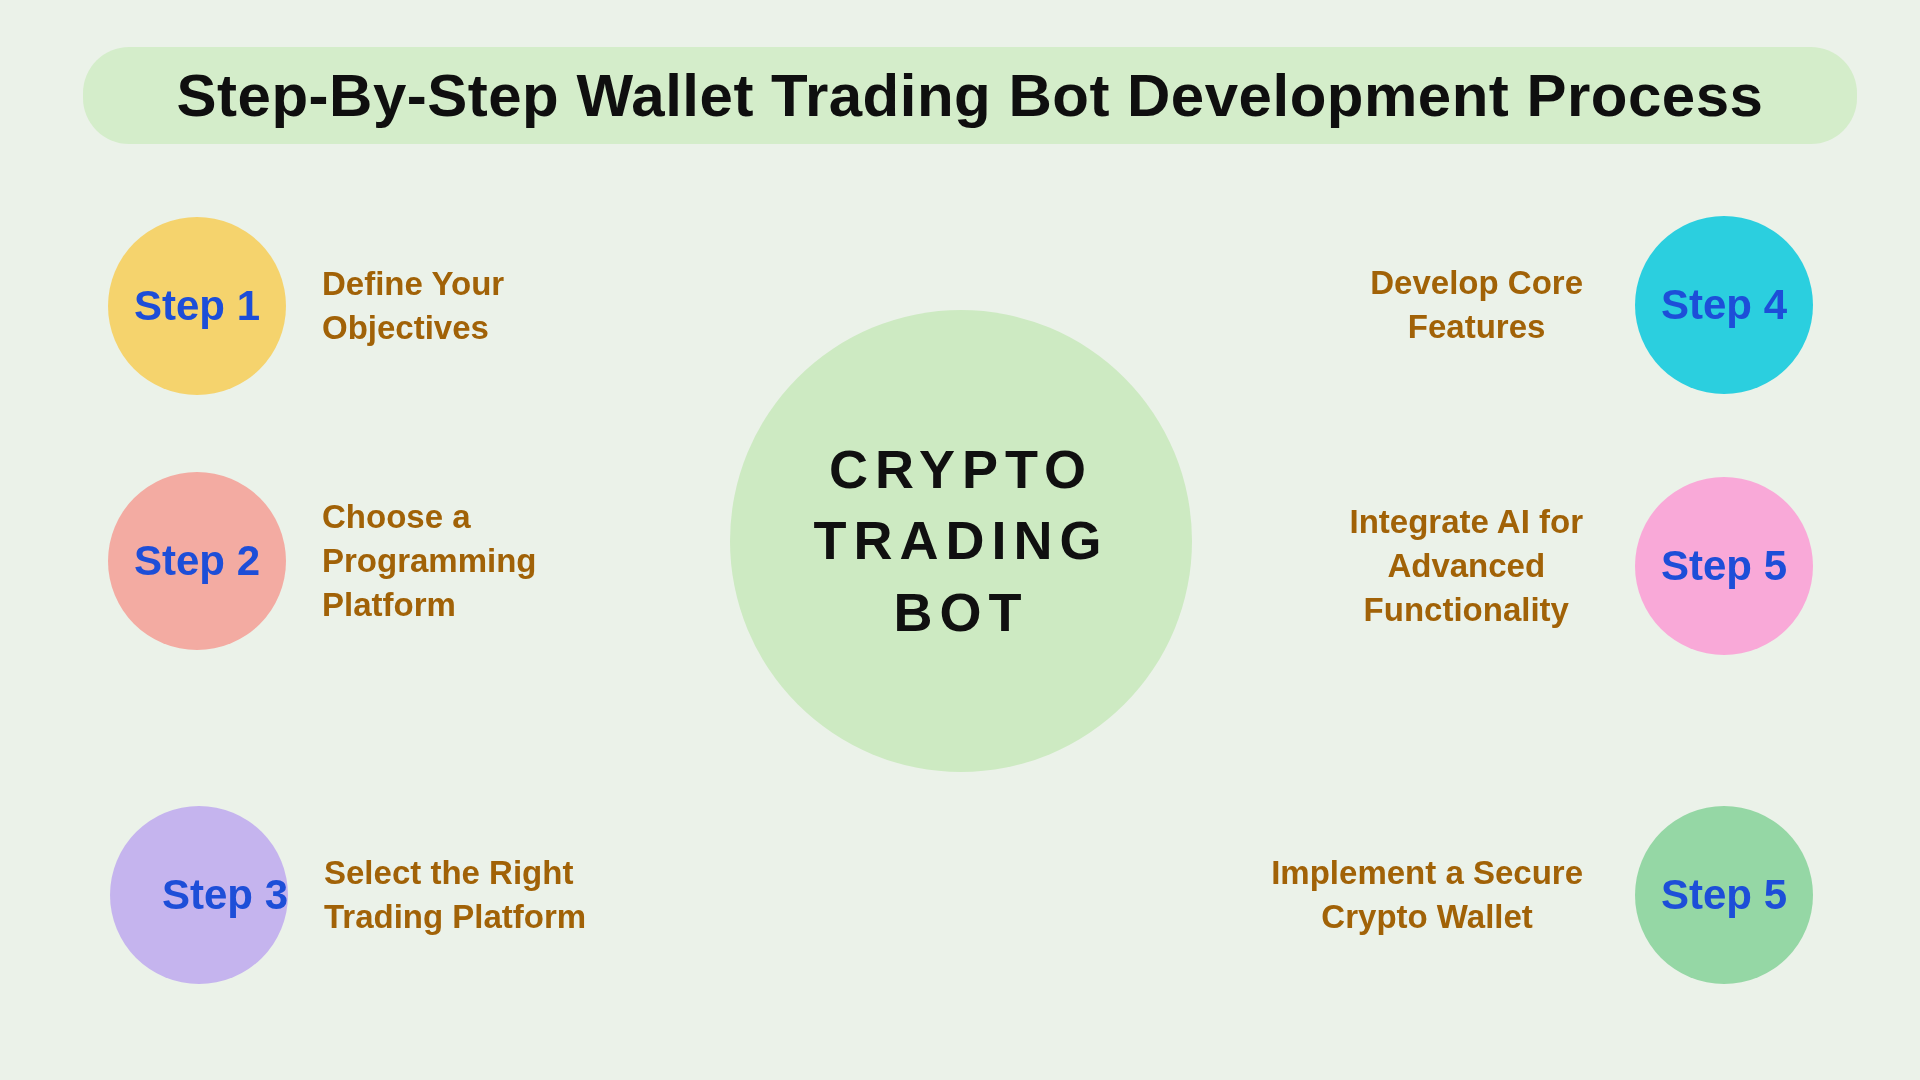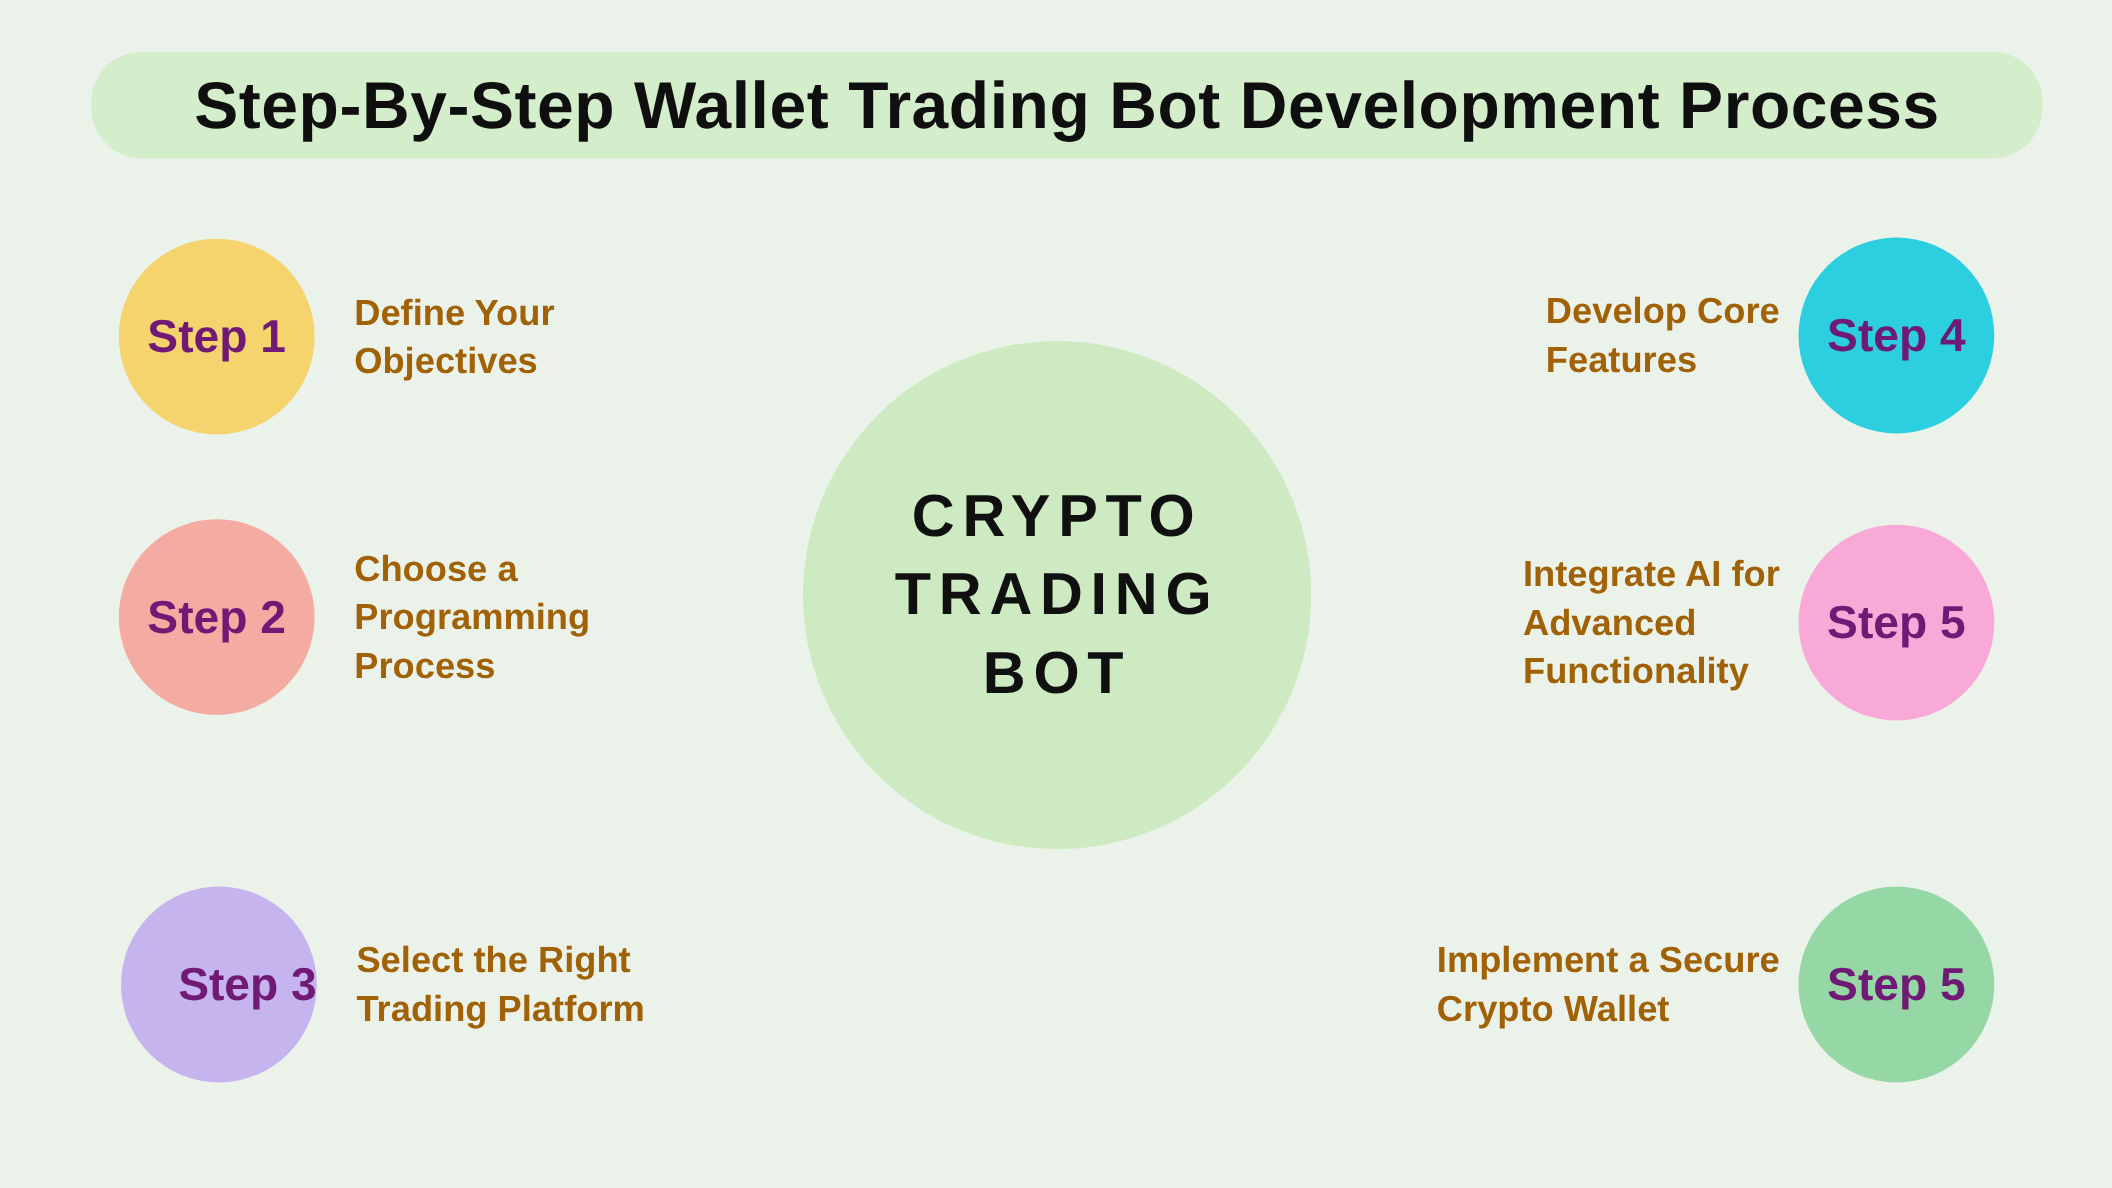--- a/index.html
+++ b/index.html
@@ -69,33 +69,33 @@
     width: 178px; height: 178px;
     border-radius: 50%;
     flex: 0 0 178px;
     display: flex;
     align-items: center;
     justify-content: center;
   }
   .step-circle .step-label {
     font-size: 42px;
     font-weight: bold;
-    color: #701a75;
+    color: #1d4ed8;
     white-space: nowrap;
   }
 
   .step-desc {
     font-size: 33px;
     font-weight: bold;
     color: #a16207;
     line-height: 1.33;
     white-space: pre-line;
   }
   .side-left  .step-desc { margin-left: 36px;  text-align: left; }
-  .side-right .step-desc { margin-right: 17px; text-align: left; }
+  .side-right .step-desc { margin-right: 52px; text-align: center; }
 
   
   .pos-s1 { left: 108px;  top: 216px; }
   .pos-s2 { left: 108px;  top: 471px; }
   .pos-s3 { left: 110px;  top: 805px; }
   .pos-s4 { right: 107px; top: 215px; }
   .pos-s5 { right: 107px; top: 476px; }
   .pos-s6 { right: 107px; top: 805px; }
 </style>
 </head>
@@ -120,21 +120,21 @@
     <div class="step-desc">Define Your
 Objectives</div>
   </div>
 
   <div class="step-row side-left pos-s2">
     <div class="step-circle" style="background-color: rgb(243, 171, 162);">
       <span class="step-label">Step 2</span>
     </div>
     <div class="step-desc">Choose a
 Programming
-Process</div>
+Platform</div>
   </div>
 
   <div class="step-row side-left pos-s3">
     <div class="step-circle" style="background-color: rgb(197, 180, 238); justify-content: flex-end;">
       <span class="step-label">Step 3</span>
     </div>
     <div class="step-desc">Select the Right
 Trading Platform</div>
   </div>
 

